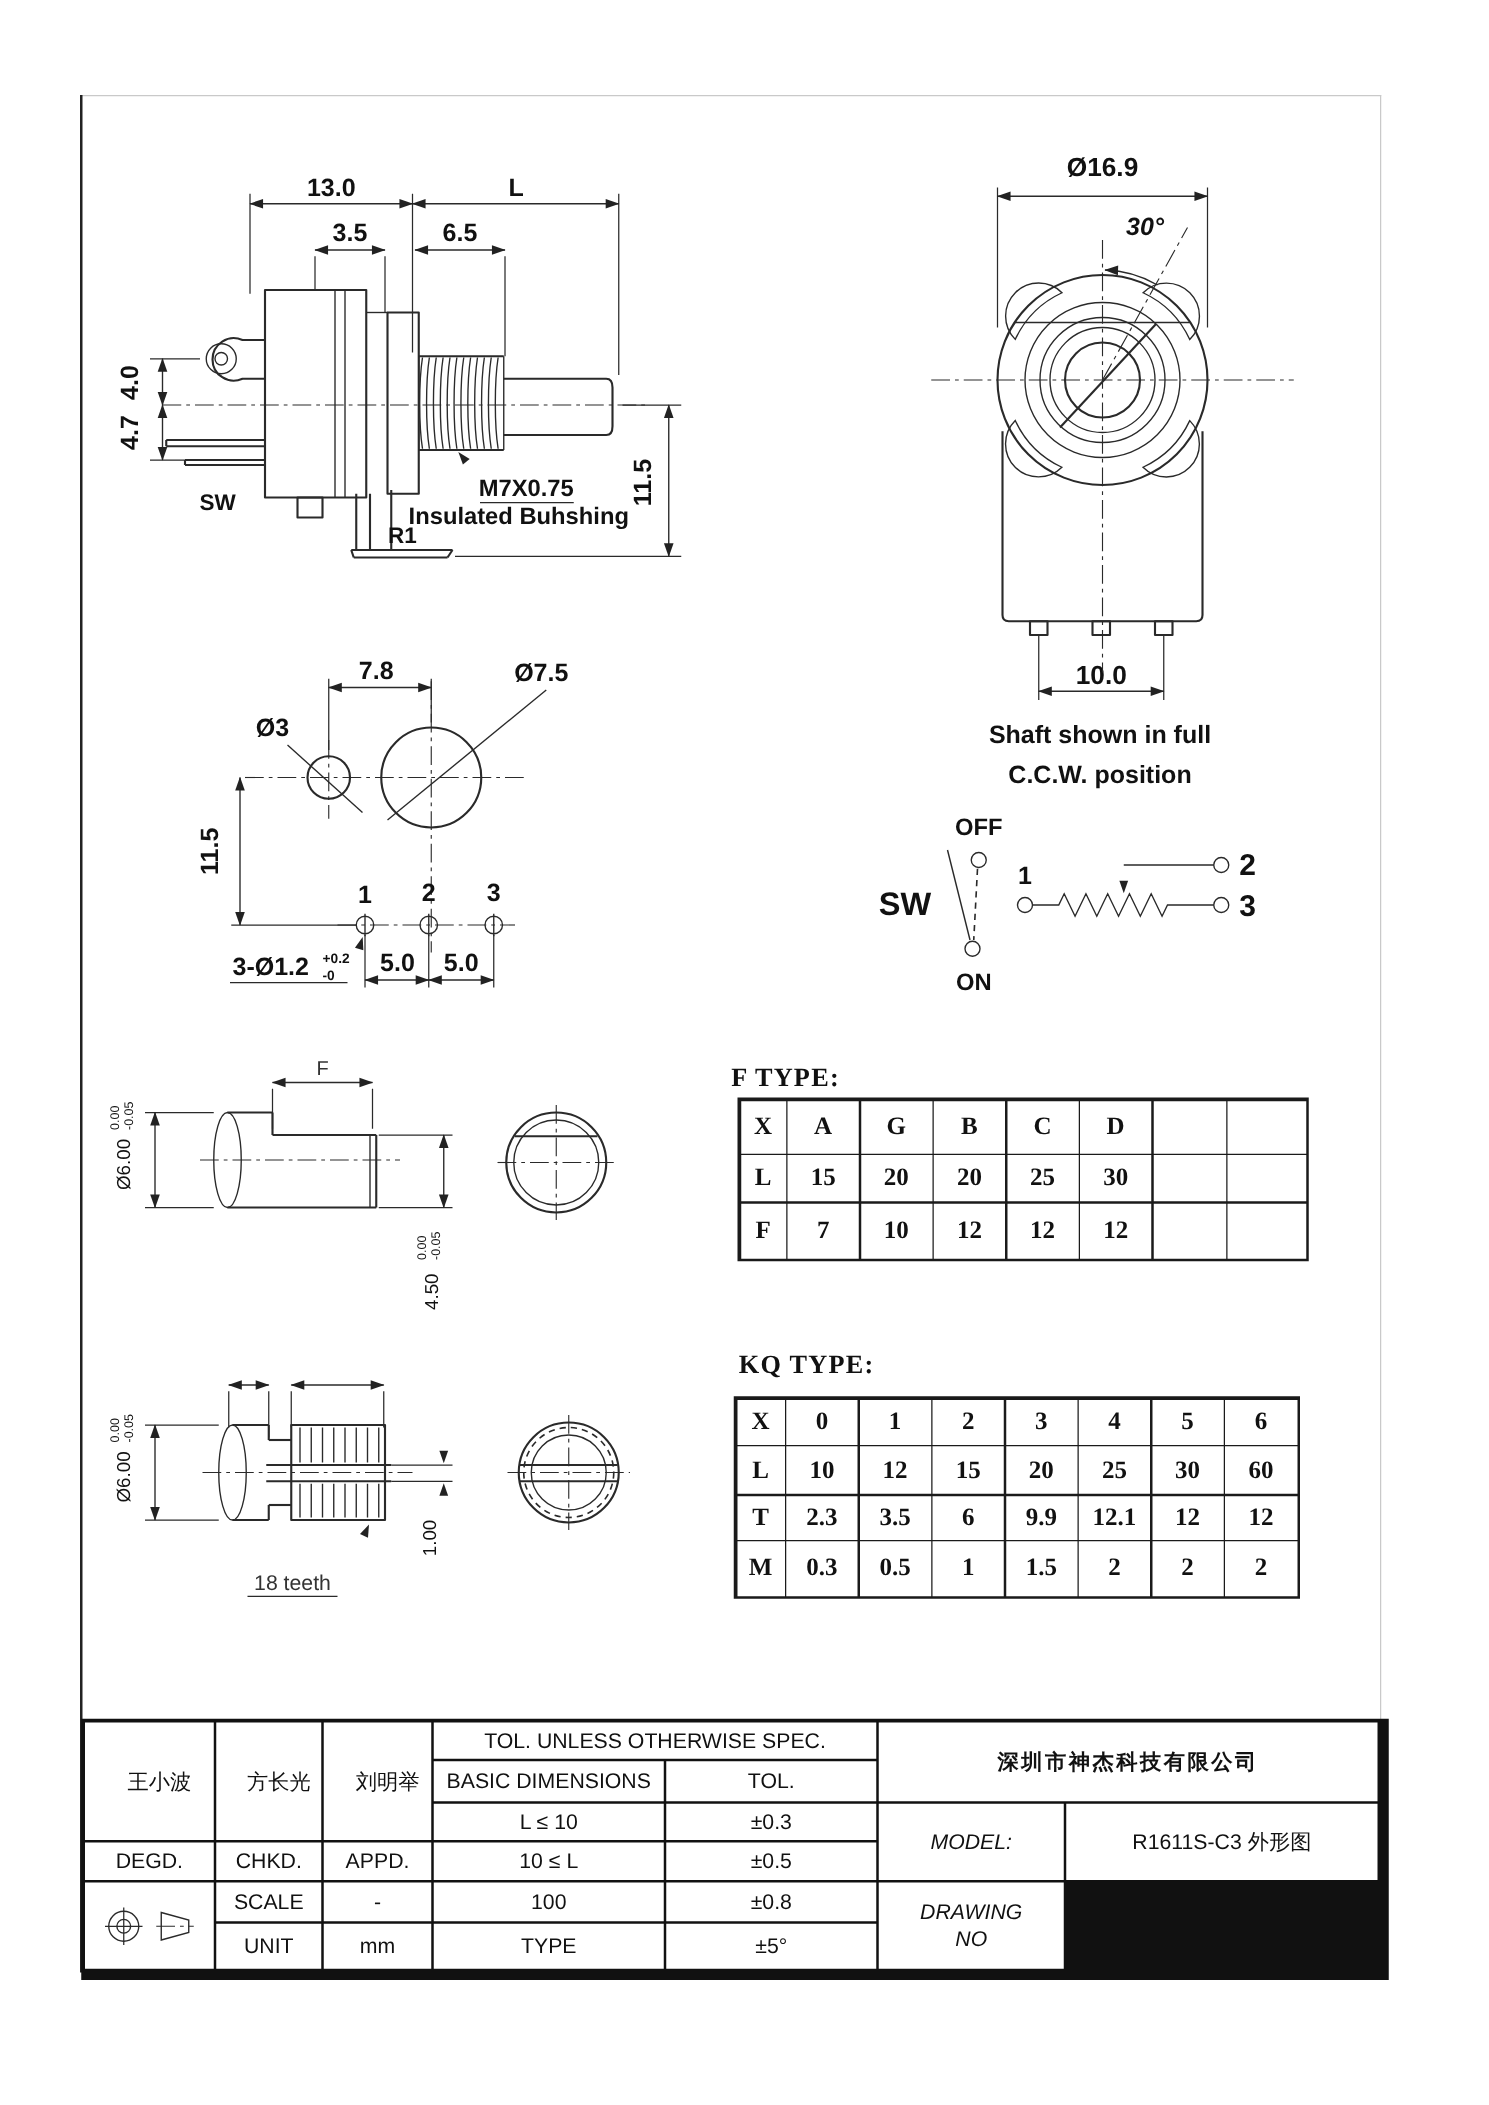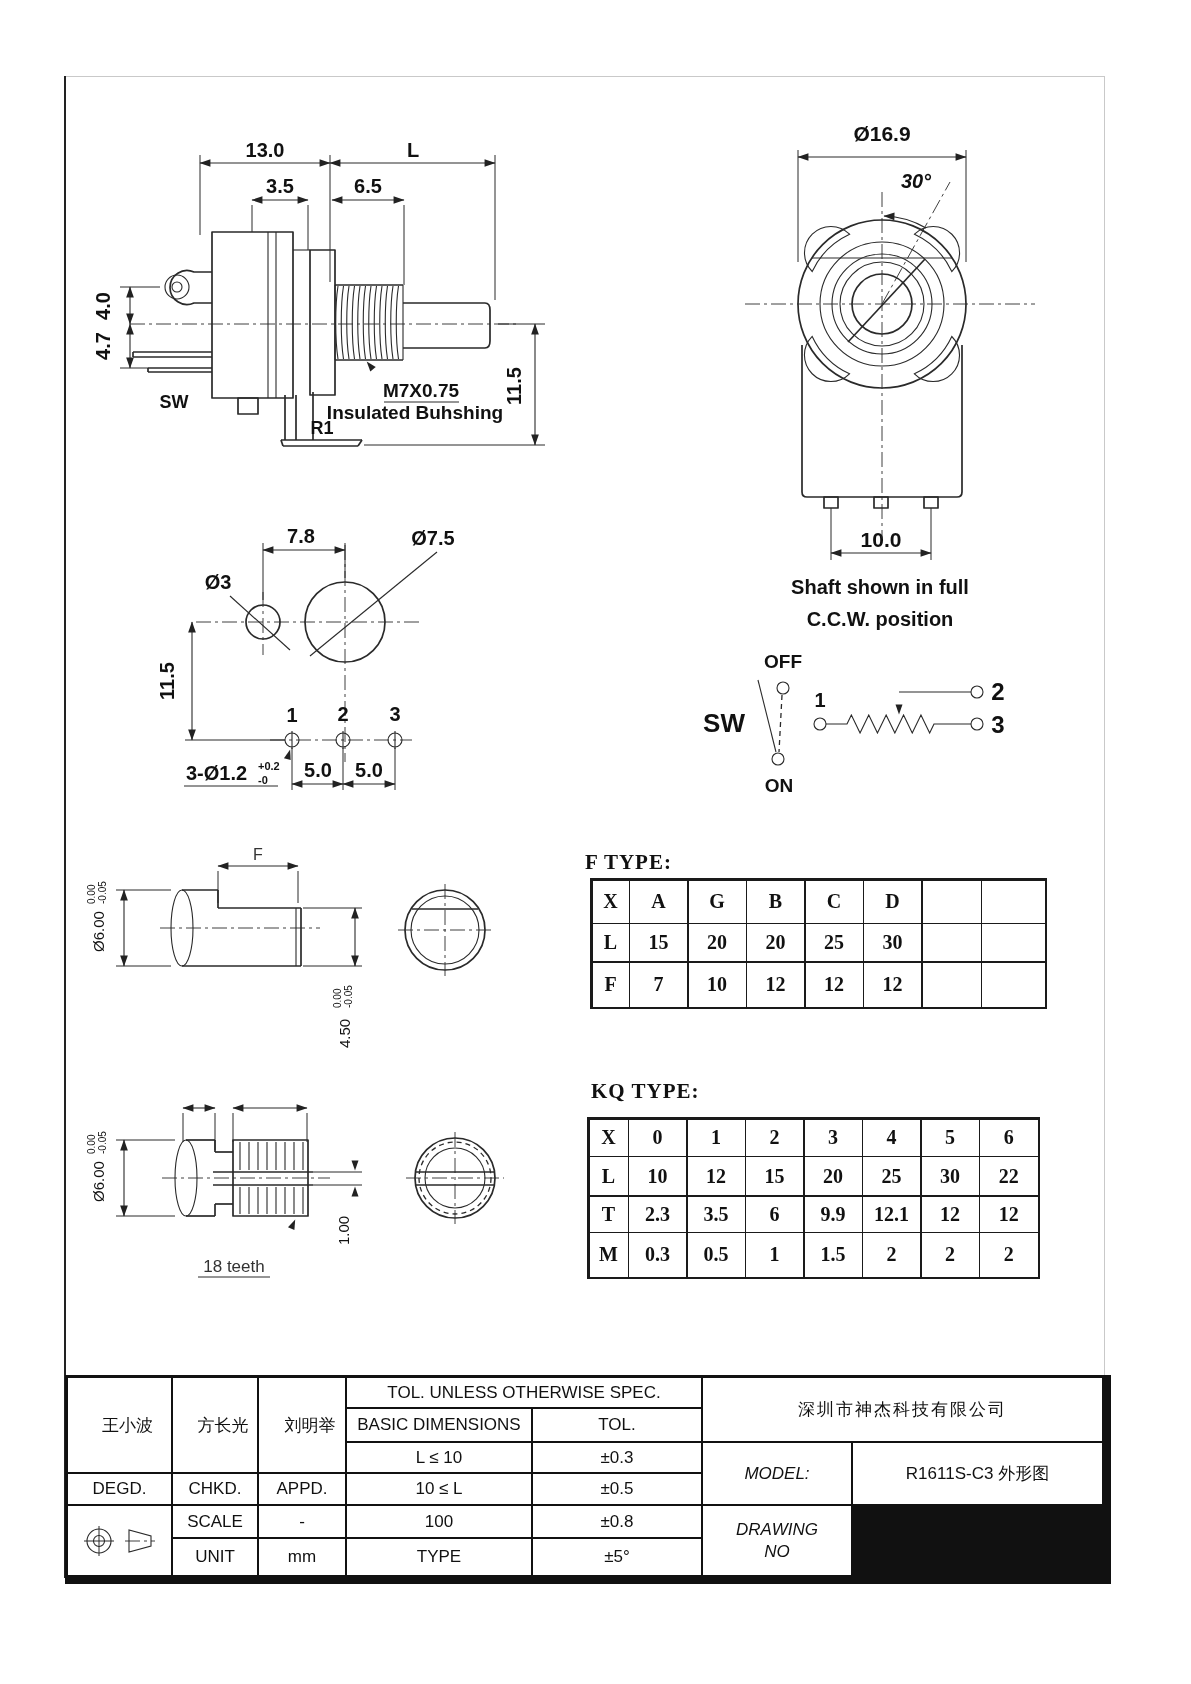--- a/index.html
+++ b/index.html
@@ -36,21 +36,21 @@
   .ttl{position:absolute;font-family:"Liberation Serif",serif;font-weight:bold;
        font-size:21px;letter-spacing:1px;color:#111;}
   
   #tblock{position:absolute;left:65px;top:1375px;width:1040px;height:203px;
      display:grid;background:#111;padding:3px;gap:2px;
      grid-template-columns:103px 84px 86px 184px 168px 148px 249px;
      grid-template-rows:29px 32px 29px 30px 31px 36px;}
   #tblock>div{background:#fff;display:flex;align-items:center;justify-content:center;
      font-size:17px;color:#111;text-align:center;}
   .cjk{font-size:21px;padding-left:16px;}
-  .big{font-size:27px;font-weight:400;letter-spacing:2px;}
+  .big{font-size:27px;font-weight:700;letter-spacing:2px;}
   .ital{font-style:italic;font-size:21px;line-height:1.25;}
   .val{font-size:21px;}
   .cap{font-size:20px;font-weight:600;}
 </style>
 </head>
 <body>
 
 <div class="abs frame-top"></div>
 <div class="abs frame-left"></div>
 <div class="abs frame-right"></div>
@@ -400,21 +400,21 @@
   <div>4</div>
   <div>5</div>
   <div>6</div>
   <div>L</div>
   <div>10</div>
   <div>12</div>
   <div>15</div>
   <div>20</div>
   <div>25</div>
   <div>30</div>
-  <div>22</div>
+  <div>60</div>
   <div>T</div>
   <div>2.3</div>
   <div>3.5</div>
   <div>6</div>
   <div>9.9</div>
   <div>12.1</div>
   <div>12</div>
   <div>12</div>
   <div>M</div>
   <div>0.3</div>

